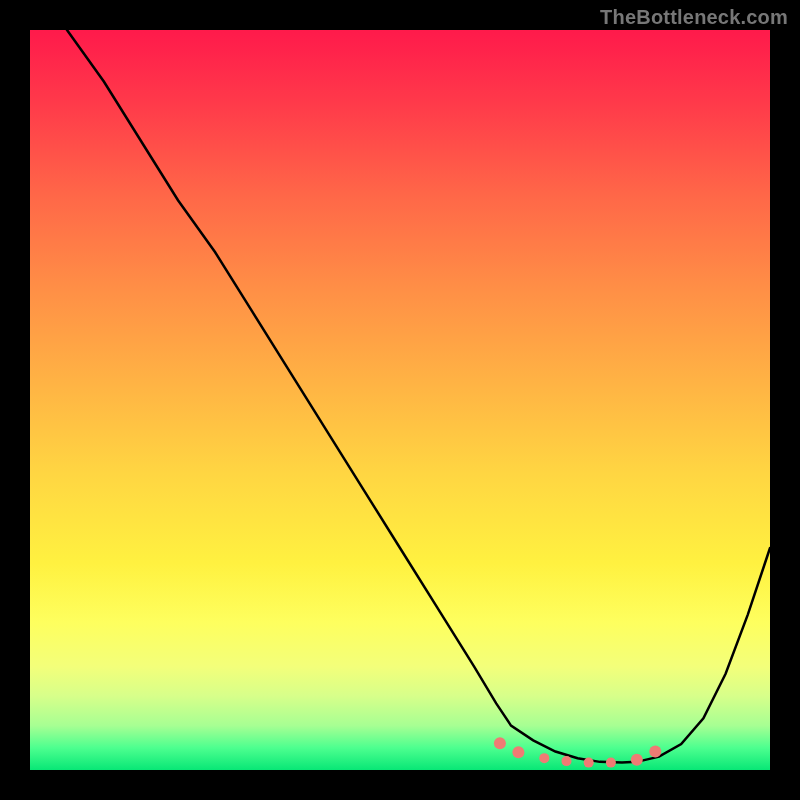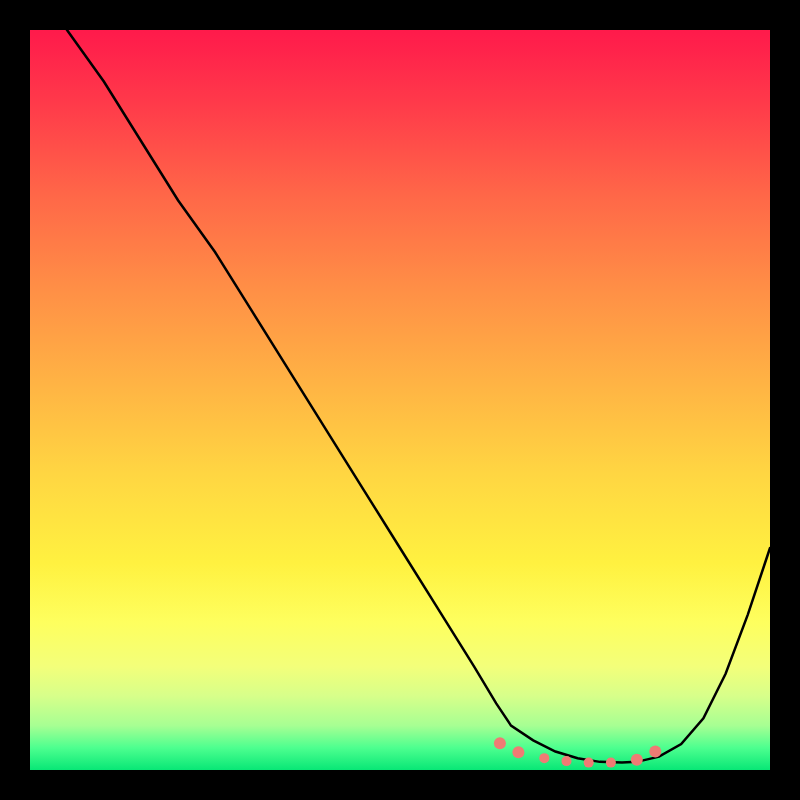--- a/index.html
+++ b/index.html
@@ -56,20 +56,21 @@
     top: 0;
     width: 740px;
     height: 740px;
     overflow: visible;
   }
 </style>
 </head>
 <body>
 
 <div class="frame">
+  <div class="watermark">TheBottleneck.com</div>
   <div class="plot">
     <svg class="curve" viewBox="0 0 740 740">
       <path fill="none" stroke="#000" stroke-width="2.5" stroke-linecap="round" d="M37.00 0.00 L74.00 51.80 L111.00 111.00 L148.00 170.20 L185.00 222.00 L222.00 281.20 L259.00 340.40 L296.00 399.60 L333.00 458.80 L370.00 518.00 L407.00 577.20 L444.00 636.40 L466.20 673.40 L481.00 695.60 L503.20 710.40 L525.40 721.50 L547.60 728.16 L569.80 731.86 L592.00 732.60 L606.80 731.86 L629.00 726.68 L651.20 714.10 L673.40 688.20 L695.60 643.80 L717.80 584.60 L740.00 518.00"></path>
       <g>
           <circle cx="469.90" cy="713.36" r="6" fill="#ef7b74"></circle>
           <circle cx="488.40" cy="722.24" r="6" fill="#ef7b74"></circle>
           <circle cx="514.30" cy="728.16" r="5" fill="#ef7b74"></circle>
           <circle cx="536.50" cy="731.12" r="5" fill="#ef7b74"></circle>
           <circle cx="558.70" cy="732.60" r="5" fill="#ef7b74"></circle>
           <circle cx="580.90" cy="732.60" r="5" fill="#ef7b74"></circle>

